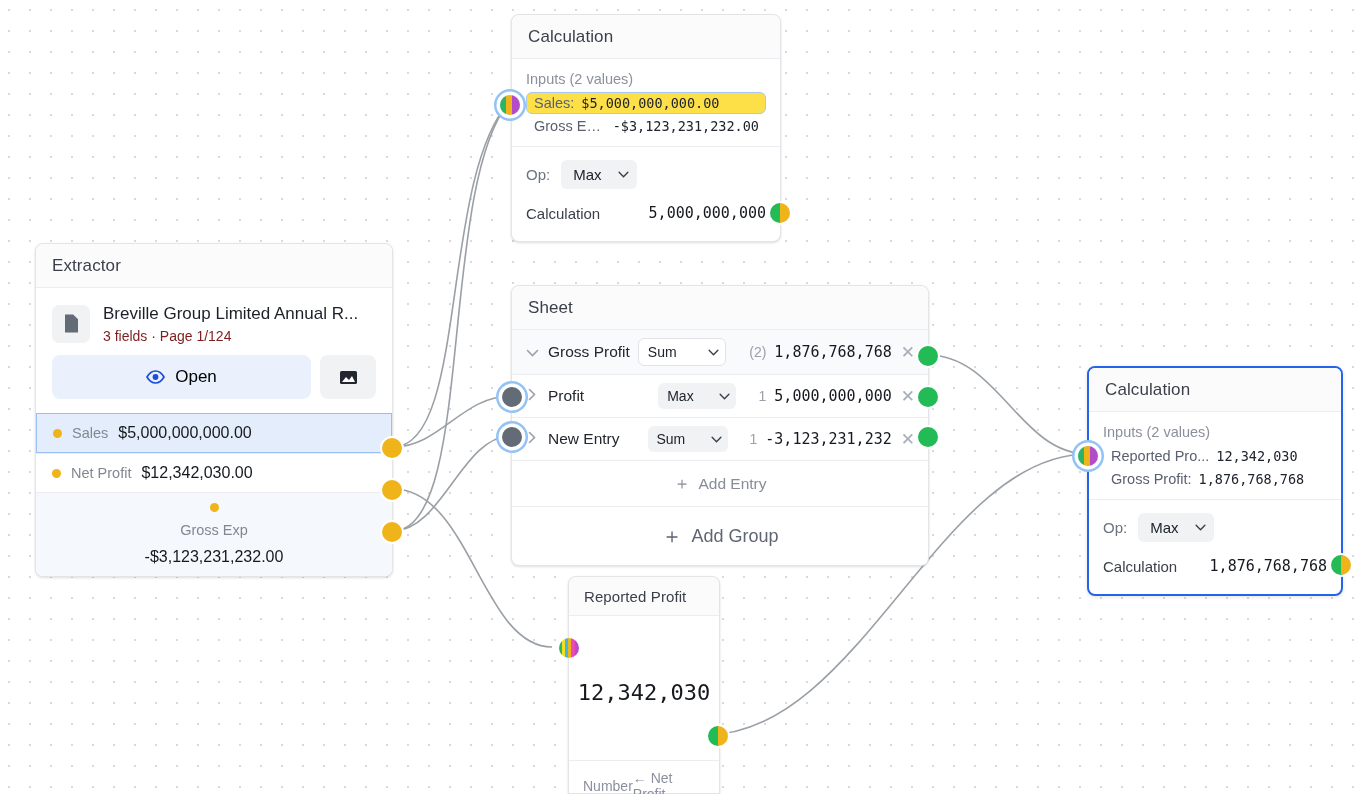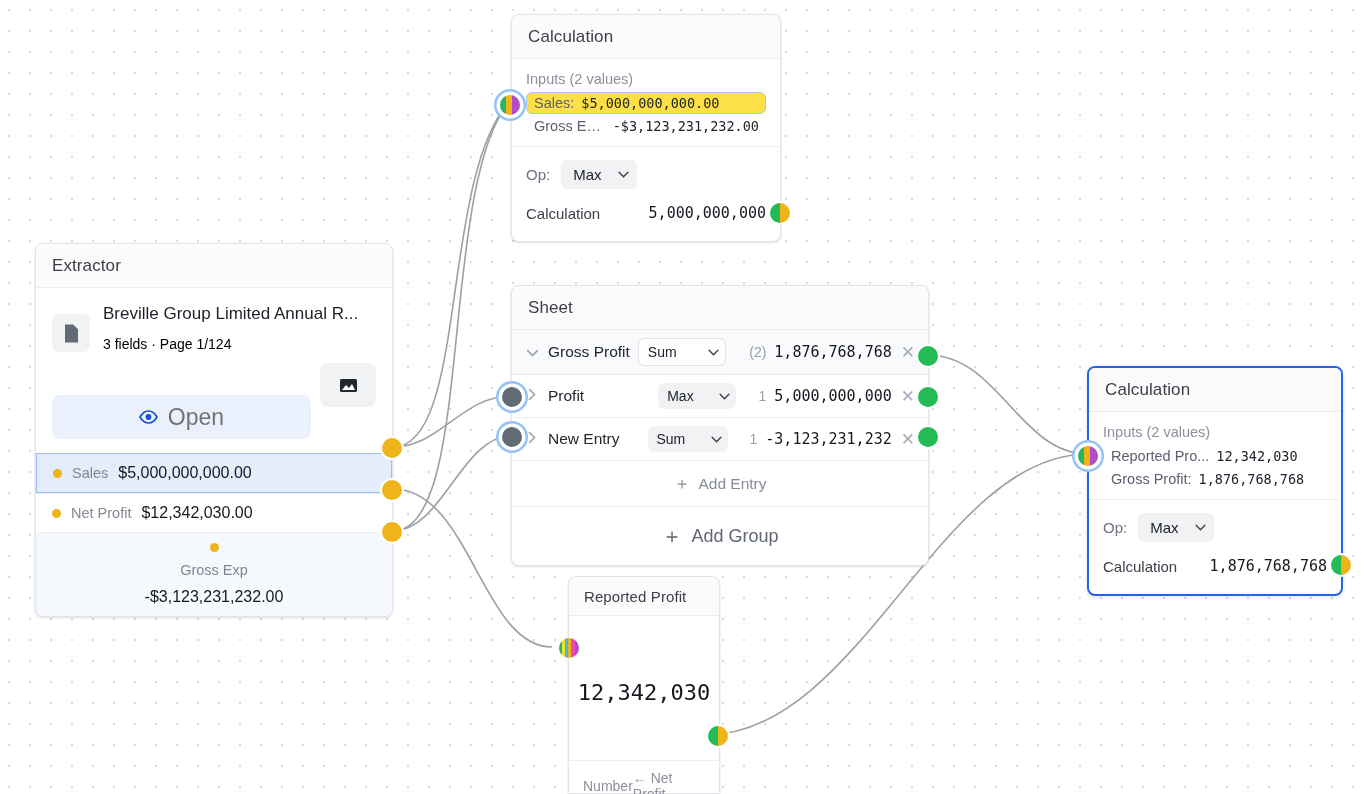--- a/index.html
+++ b/index.html
@@ -105,33 +105,33 @@
     background: #f1f2f4; border: none; border-radius: 6px;
     font-size: 15px; color: #20242e;
     padding: 6px 8px 6px 12px; gap: 16px;
     font-family: "Liberation Sans", sans-serif;
   }
   .sel.mini { font-size: 14px; padding: 5px 6px 5px 9px; gap: 10px; background:#f1f2f4; }
   .sel.plain { background: #ffffff; border: 1px solid #e3e3e8; }
   .chev { width: 11px; height: 7px; flex: none; }
 
   
-  .ex-file { display: flex; gap: 13px; padding: 15px 16px 0 16px; align-items: flex-end; }
+  .ex-file { display: flex; gap: 13px; padding: 15px 16px 0 16px; align-items: center; }
   .ex-thumb {
     width: 38px; height: 38px; flex: none; border-radius: 7px; background: #f1f2f4;
     display: flex; align-items: center; justify-content: center;
   }
   .ex-name { font-size: 17px; color: #1d2028; line-height: 1.25;
     white-space: nowrap; overflow: hidden; text-overflow: ellipsis; max-width: 272px; }
-  .ex-meta { font-size: 14px; color: #000000; margin-top: 12px; }
+  .ex-meta { font-size: 14px; color: #7f1d1d; margin-top: 4px; }
   .ex-actions { display: flex; gap: 9px; padding: 11px 16px 14px 16px; }
   .ex-open {
     flex: 1; background: #eaf1fd; border-radius: 8px; height: 44px;
     display: flex; align-items: center; justify-content: center; gap: 10px;
-    color: #737373; font-size: 23px; cursor: pointer; margin-top: 32px;
+    color: #000000; font-size: 17px; cursor: pointer;
   }
   .ex-img-btn {
     width: 56px; height: 44px; background: #f1f2f4; border-radius: 8px;
     display: flex; align-items: center; justify-content: center; cursor: pointer;
   }
   .ex-field {
     display: flex; align-items: center; gap: 10px;
     padding: 10px 16px; border-top: 1px solid #ededf1;
     font-size: 15px; position: relative;
   }

